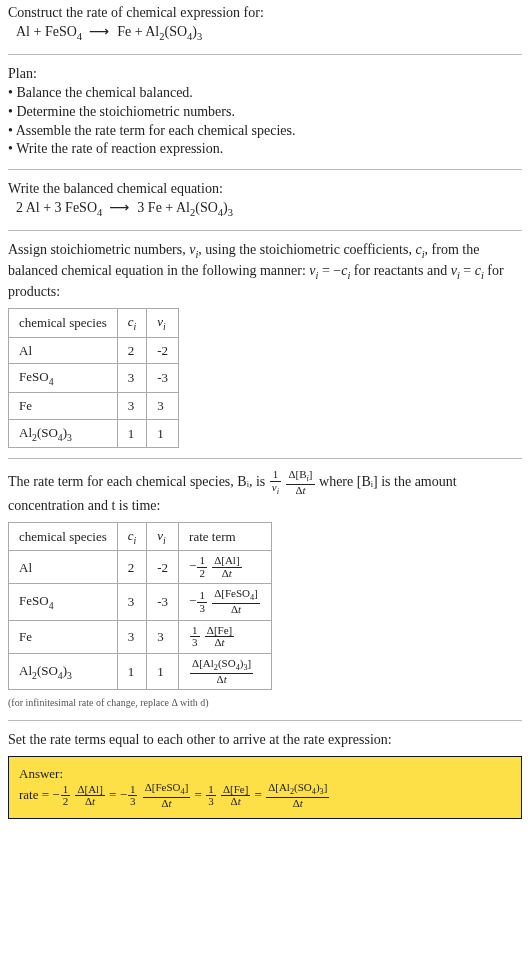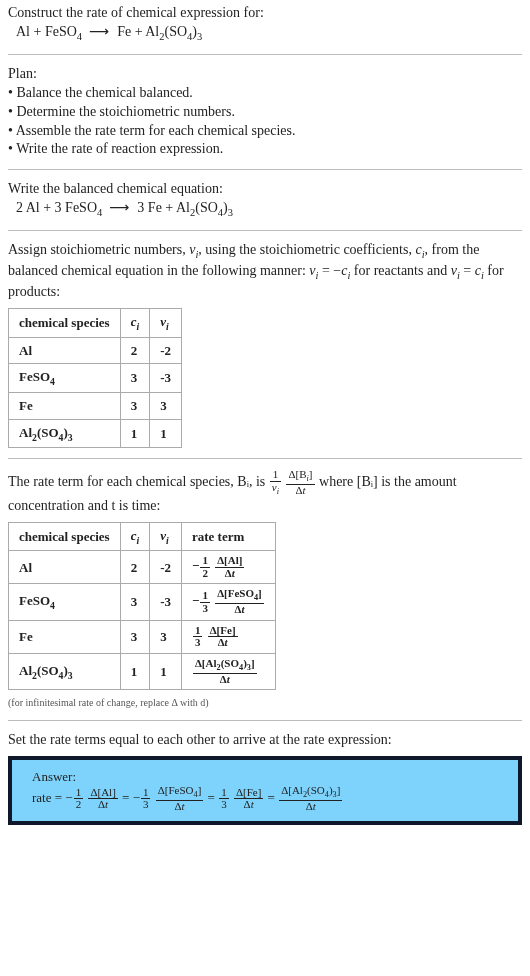--- a/index.html
+++ b/index.html
@@ -27,34 +27,34 @@
   }
   table.data {
     border-collapse: collapse;
     margin: 6px 0;
     font-size: 13px;
   }
   table.data th, table.data td {
     border: 1px solid #aaa;
     padding: 4px 10px;
     text-align: left;
-    font-weight: bold;
+    font-weight: normal;
     vertical-align: middle;
   }
   table.data th {
     background: #fff;
   }
   .small-note {
     font-size: 10px;
     color: #555;
   }
   .answer-box {
-    background: #7dd3fc;
-    border: 4px solid #0f172a;
-    padding: 8px 20px;
+    background: #fde047;
+    border: 1px solid #0f172a;
+    padding: 8px 10px;
     margin: 6px 0 4px 0;
     font-size: 13px;
   }
   .answer-box .inner {
   }
   .frac {
     display: inline-block;
     vertical-align: middle;
     text-align: center;
     font-size: 11px;

